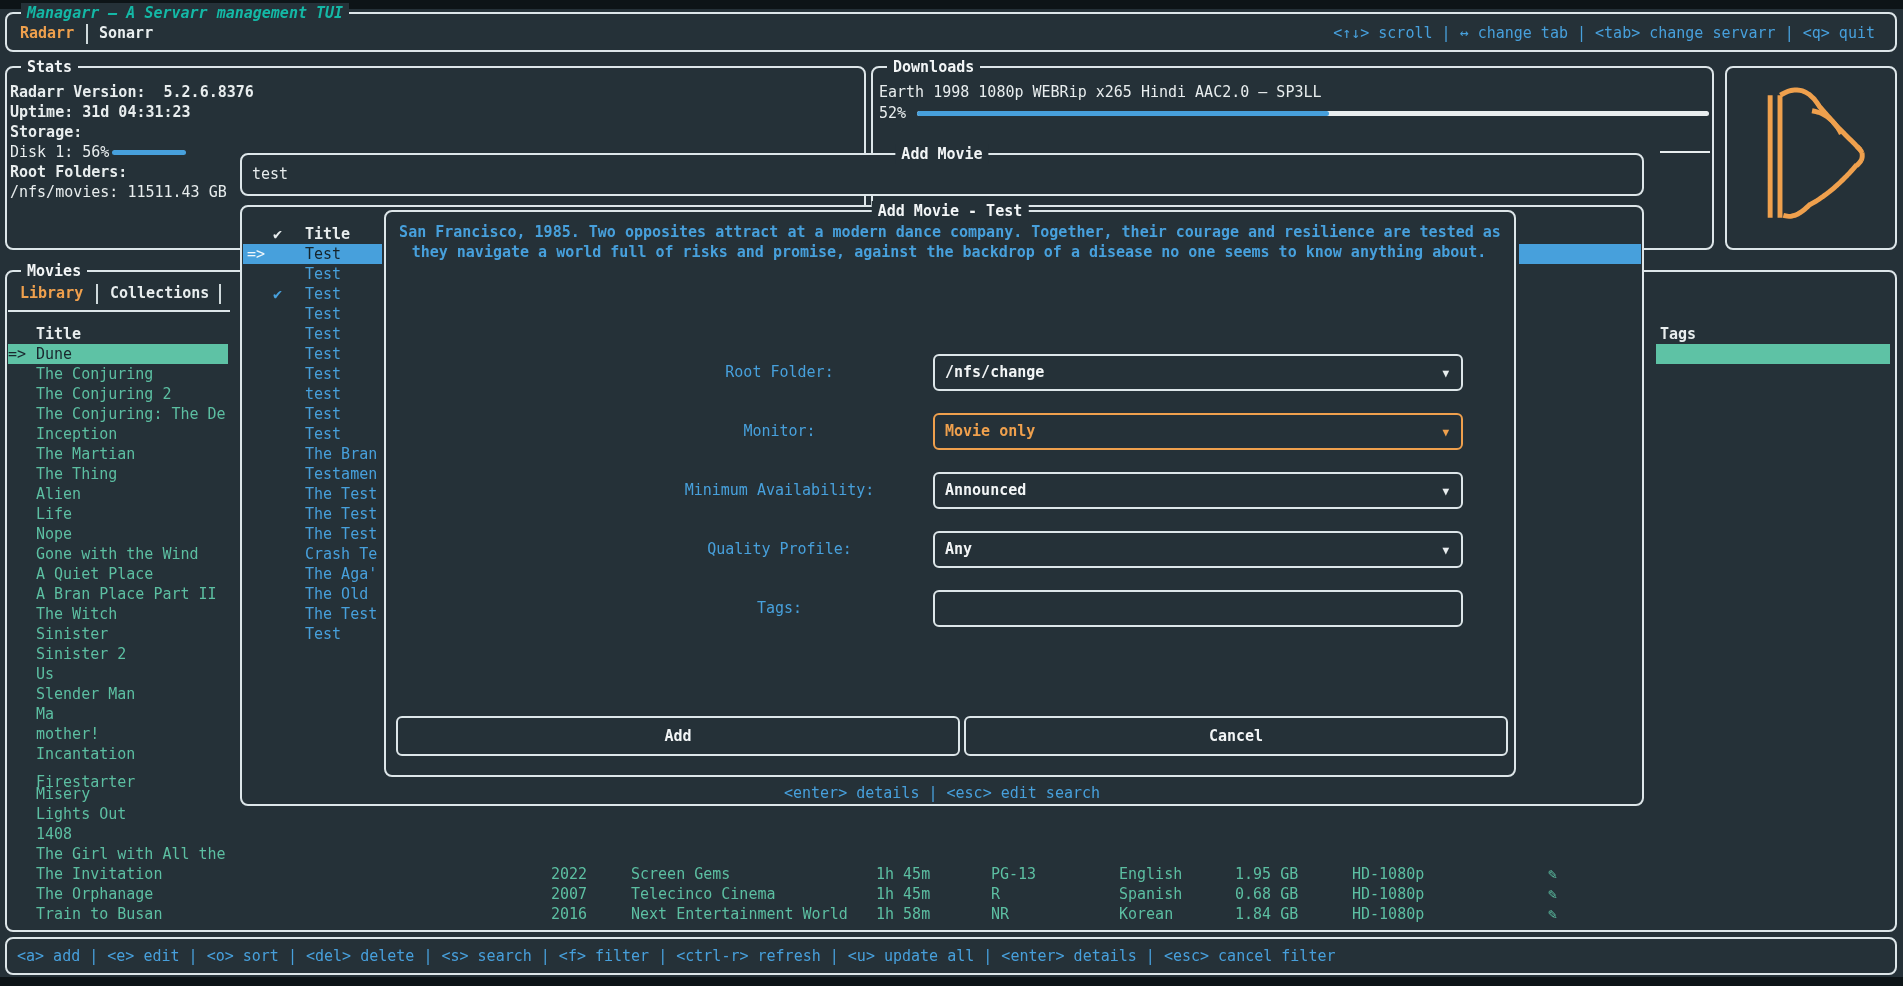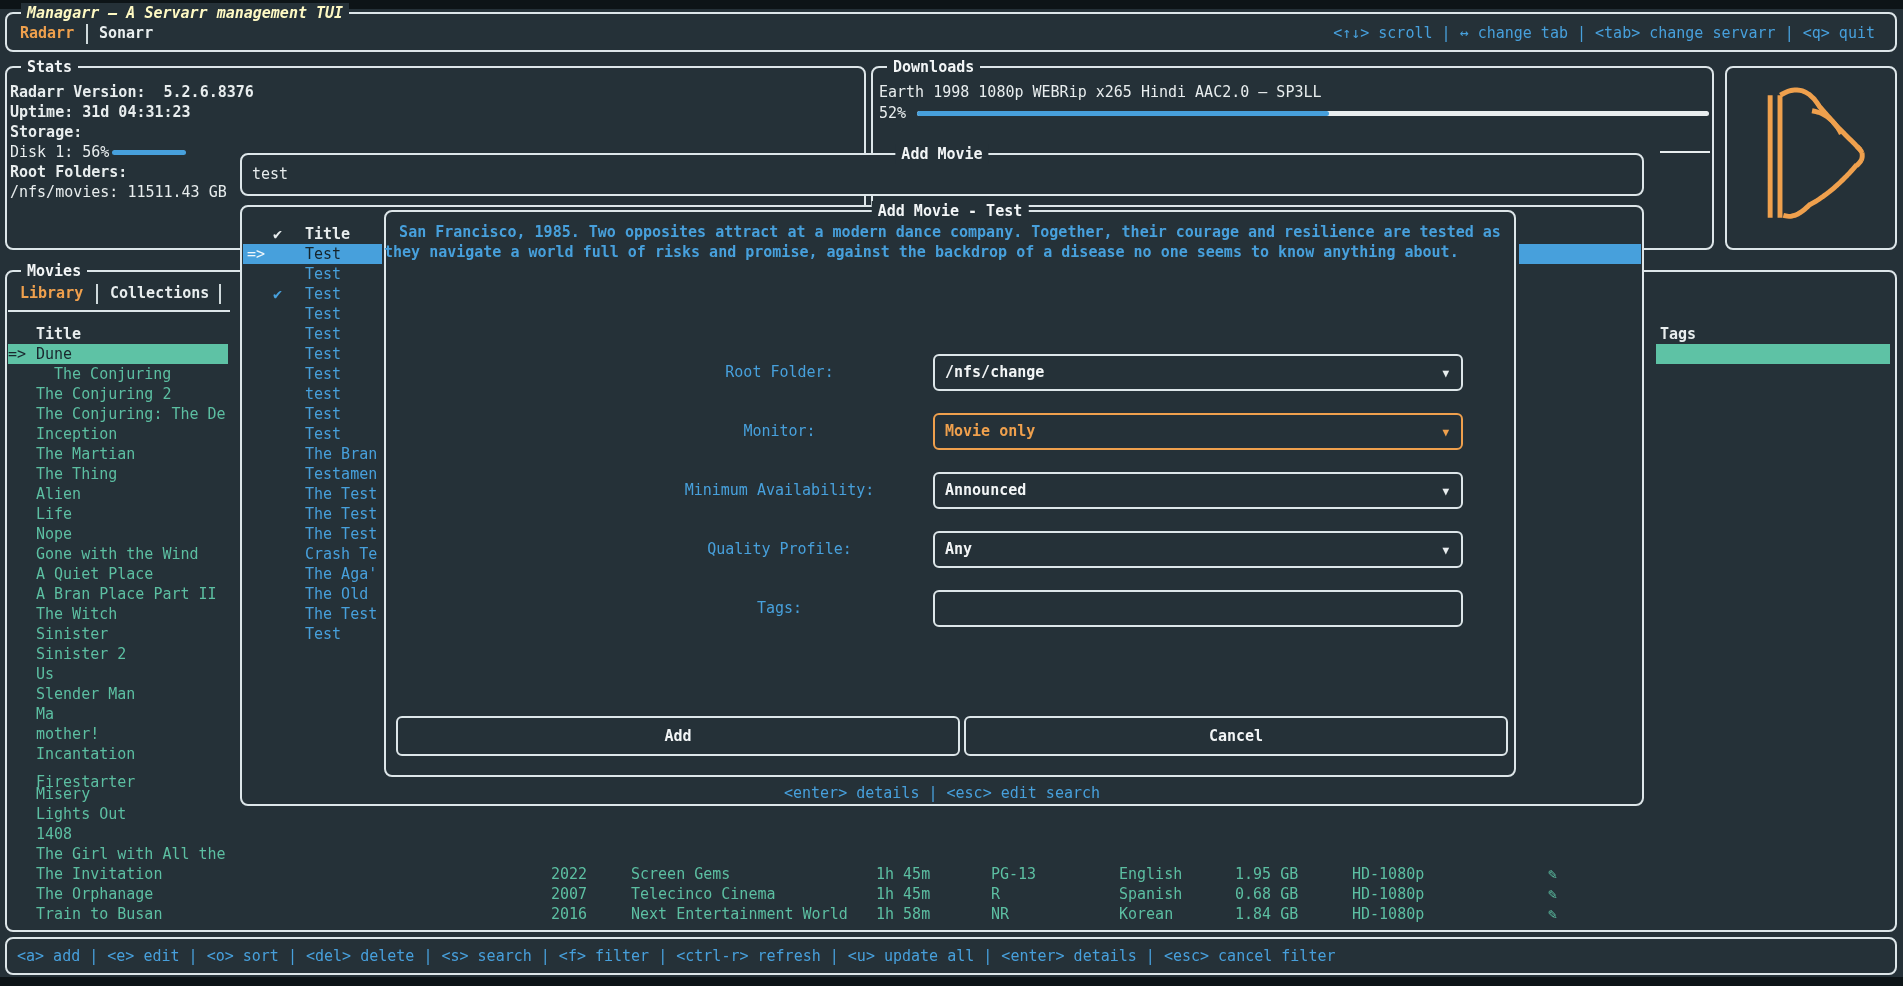--- a/index.html
+++ b/index.html
@@ -7,21 +7,21 @@
               font-family:"DejaVu Sans Mono", monospace; font-size:15px; }
   .strip { position:absolute; left:0; width:1903px; height:9px; background:#0d1417; }
   .box { position:absolute; border:2px solid #dde6e9; border-radius:8px; background:#253138; }
   .btl { position:absolute; top:-11px; background:#253138; padding:0 6px; height:20px;
          line-height:20px; font-weight:700; color:#f2f5f6; white-space:pre; }
   .ctr { left:50%; transform:translateX(-50%); }
   .t { position:absolute; height:20px; line-height:20px; white-space:pre; color:#e8edee; }
   .b { font-weight:700; }
   .blue { color:#47a0dc; }
   .orange { color:#efa04d; }
-  .mag { color:#fef9c3; font-style:italic; }
+  .mag { color:#14b8a6; font-style:italic; }
   .right { text-align:right; }
   .center { text-align:center; }
   .vsep { position:absolute; width:2px; background:#cfd9dc; }
   .hline { position:absolute; height:2px; background:#dde6e9; }
   .pb { position:absolute; height:5px; border-radius:3px; }
   
   .srow { position:absolute; left:0; width:100%; height:20px; line-height:20px; color:#5cbfa2; }
   .srow .pfx { position:absolute; left:0; color:#1a272e; }
   .srow .lbl { position:absolute; left:28px; }
   .srow.sel { background:#5ec2a5; }
@@ -110,21 +110,21 @@
 <div class="t b" style="left:36px;top:324px">Title</div>
 <div class="t b" style="left:1660px;top:324px">Tags</div>
 
 <div style="position:absolute;left:1656px;top:344px;width:234px;height:20px;background:#5ec2a5"></div>
 
 <div id="sidebar-rows" style="position:absolute;left:8px;top:344px;width:220px;height:580px">
     <div class="srow sel" style="top: 0px;">
       <span class="pfx">=&gt;</span>
       <span class="lbl">Dune</span>
     </div>
-    <div class="srow" style="top: 20px; margin-left: 18px;">
+    <div class="srow" style="top: 20px;">
       <span class="pfx"></span>
       <span class="lbl">The Conjuring</span>
     </div>
     <div class="srow" style="top: 40px; text-decoration: underline;">
       <span class="pfx"></span>
       <span class="lbl">The Conjuring 2</span>
     </div>
     <div class="srow" style="top: 60px;">
       <span class="pfx"></span>
       <span class="lbl">The Conjuring: The De</span>
@@ -377,21 +377,21 @@
     </div>
   </div>
 
 <div style="position:absolute;left:1519px;top:244px;width:122px;height:20px;background:#47a0dc"></div>
 <div class="t blue center" style="left:240px;top:783px;width:1404px">&lt;enter&gt; details | &lt;esc&gt; edit search</div>
 
 <div class="box" style="left:384px;top:210px;width:1132px;height:567px">
   <span class="btl ctr">Add Movie - Test</span>
 </div>
 <div class="t blue b center" style="left:384px;top:222px;width:1132px">San Francisco, 1985. Two opposites attract at a modern dance company. Together, their courage and resilience are tested as</div>
-<div class="t blue b center" style="left:384px;top:242px;width:944px">they navigate a world full of risks and promise, against the backdrop of a disease no one seems to know anything about.</div>
+<div class="t blue b center" style="left:384px;top:242px;width:1130px">they navigate a world full of risks and promise, against the backdrop of a disease no one seems to know anything about.</div>
 
 <div class="flabel" style="top:362px">Root Folder:</div>
 <div class="fbox" style="top:354px">
   <span class="fval">/nfs/change</span>
   <span class="dd">▼</span>
 </div>
 
 <div class="flabel" style="top:421px">Monitor:</div>
 <div class="fbox active" style="top:413px">
   <span class="fval">Movie only</span>

